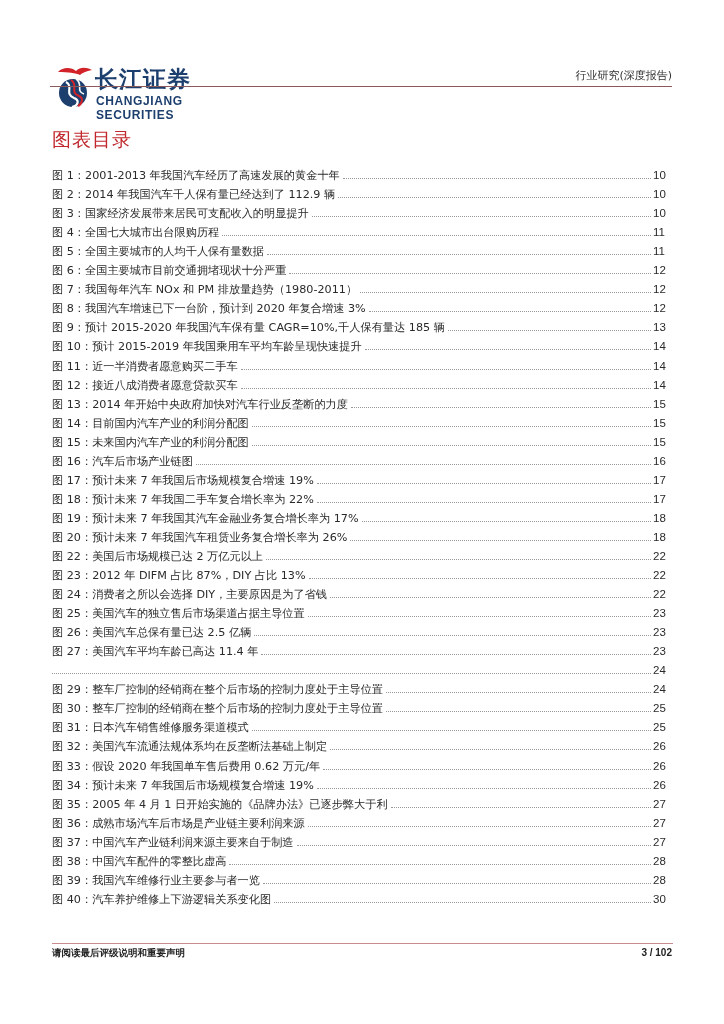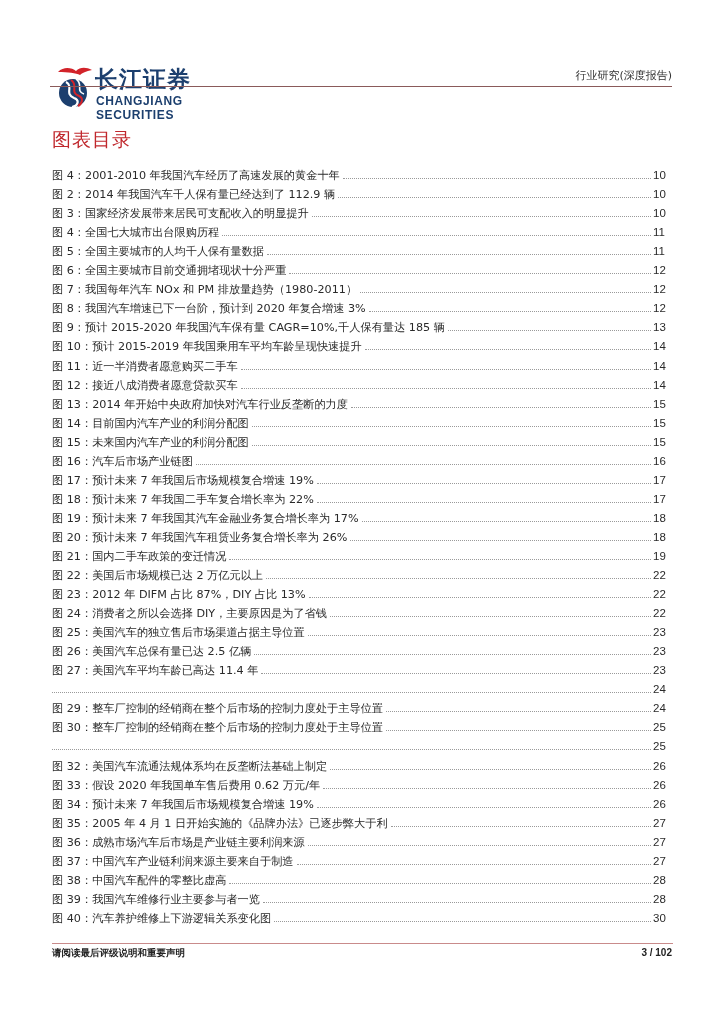--- a/index.html
+++ b/index.html
@@ -46,21 +46,21 @@
     <div class="logo-en">CHANGJIANG SECURITIES</div>
   </div>
   <div class="report-type">行业研究(深度报告)</div>
   <div class="header-rule"></div>
 </div>
 
 <div class="toc-title">图表目录</div>
 
 <div class="toc" id="toc">
     <div class="toc-row">
-      <span class="toc-label">图 4：2001-2010 年我国汽车经历了高速发展的黄金十年</span>
+      <span class="toc-label">图 1：2001-2013 年我国汽车经历了高速发展的黄金十年</span>
       <span class="toc-dots"></span>
       <span class="toc-page">10</span>
     </div>
     <div class="toc-row">
       <span class="toc-label">图 2：2014 年我国汽车千人保有量已经达到了 112.9 辆</span>
       <span class="toc-dots"></span>
       <span class="toc-page">10</span>
     </div>
     <div class="toc-row">
       <span class="toc-label">图 3：国家经济发展带来居民可支配收入的明显提升</span>
@@ -146,25 +146,20 @@
       <span class="toc-label">图 19：预计未来 7 年我国其汽车金融业务复合增长率为 17%</span>
       <span class="toc-dots"></span>
       <span class="toc-page">18</span>
     </div>
     <div class="toc-row">
       <span class="toc-label">图 20：预计未来 7 年我国汽车租赁业务复合增长率为 26%</span>
       <span class="toc-dots"></span>
       <span class="toc-page">18</span>
     </div>
     <div class="toc-row">
-      <span class="toc-label">图 21：国内二手车政策的变迁情况</span>
-      <span class="toc-dots"></span>
-      <span class="toc-page">19</span>
-    </div>
-    <div class="toc-row">
       <span class="toc-label">图 22：美国后市场规模已达 2 万亿元以上</span>
       <span class="toc-dots"></span>
       <span class="toc-page">22</span>
     </div>
     <div class="toc-row">
       <span class="toc-label">图 23：2012 年 DIFM 占比 87%，DIY 占比 13%</span>
       <span class="toc-dots"></span>
       <span class="toc-page">22</span>
     </div>
     <div class="toc-row">
@@ -195,20 +190,21 @@
       <span class="toc-label">图 29：整车厂控制的经销商在整个后市场的控制力度处于主导位置</span>
       <span class="toc-dots"></span>
       <span class="toc-page">24</span>
     </div>
     <div class="toc-row">
       <span class="toc-label">图 30：整车厂控制的经销商在整个后市场的控制力度处于主导位置</span>
       <span class="toc-dots"></span>
       <span class="toc-page">25</span>
     </div>
     <div class="toc-row">
+      <span class="toc-label">图 31：日本汽车销售维修服务渠道模式</span>
       <span class="toc-dots"></span>
       <span class="toc-page">25</span>
     </div>
     <div class="toc-row">
       <span class="toc-label">图 32：美国汽车流通法规体系均在反垄断法基础上制定</span>
       <span class="toc-dots"></span>
       <span class="toc-page">26</span>
     </div>
     <div class="toc-row">
       <span class="toc-label">图 33：假设 2020 年我国单车售后费用 0.62 万元/年</span>

